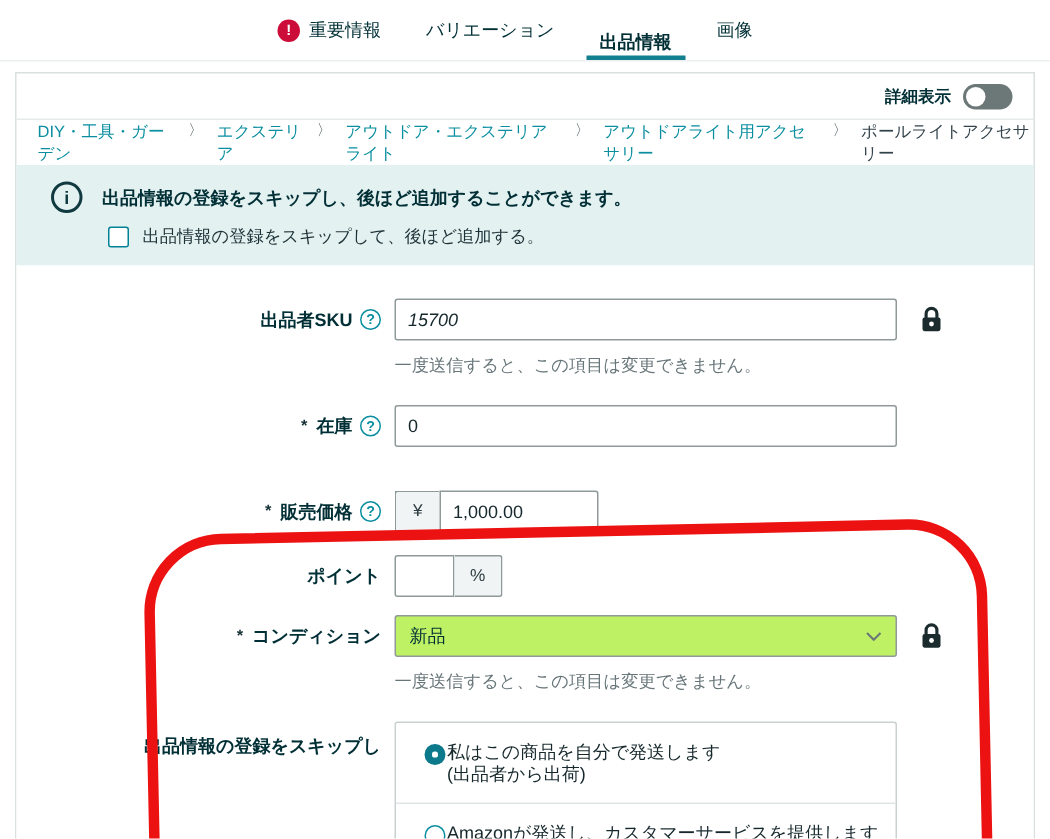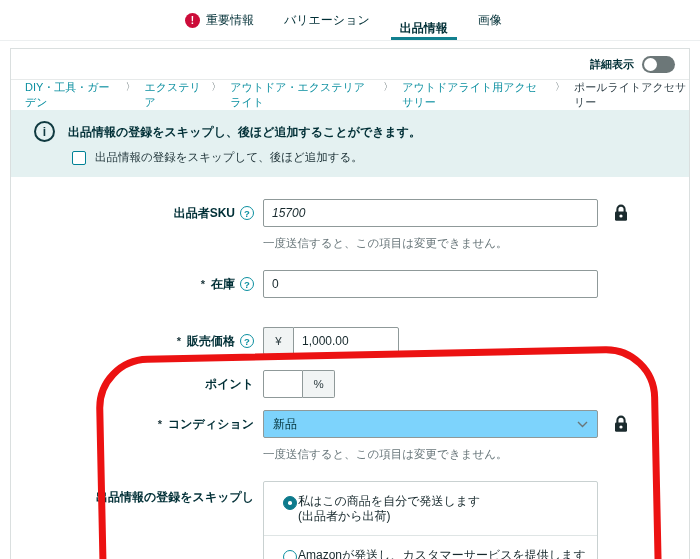--- a/index.html
+++ b/index.html
@@ -60,21 +60,21 @@
   .addon.pre { width:30px; border-right:none; border-radius:2px 0 0 2px; }
   .addon.post { width:32px; border-left:none; border-radius:0 2px 2px 0; }
   .price-input { width:106px; border-radius:0 2px 2px 0; }
   .points-input { width:40px; border-radius:2px 0 0 2px; }
   .lock { margin-left:15px; display:flex; align-items:center; }
   .note { font-size:11.5px; color:#68767a; margin:9px 0 0 252px; }
   .gap20 { height:19px; } .gap29 { height:29px; } .gap15 { height:15px; }
   .gap12 { height:12px; } .gap19 { height:19px; }
 
   .select { width:335px; height:28px; border:1px solid #8f9999; border-radius:2px;
-    background:#7dd3fc; display:flex; align-items:center; justify-content:space-between;
+    background:#bef264; display:flex; align-items:center; justify-content:space-between;
     padding:0 9px; font-size:12px; cursor:pointer; }
 
   .radio-group { width:335px; border:1px solid #c9d1d1; border-radius:2px; background:#fff; }
   .radio-row { display:flex; align-items:flex-start; gap:1px; padding:12px 10px 11px 19px; cursor:pointer; }
   .radio-row + .radio-row { border-top:1px solid #dfe5e5; }
   .radio { width:14px; height:14px; border-radius:50%; border:1.6px solid #0b8fa0;
     background:#fff; margin-top:2px; flex:0 0 auto; position:relative; }
   .radio.checked { background:#0d7a8c; border-color:#0d7a8c; }
   .radio.checked::after { content:""; position:absolute; left:4px; top:4px; width:3.5px;
     height:3.5px; border-radius:50%; background:#fff; }

